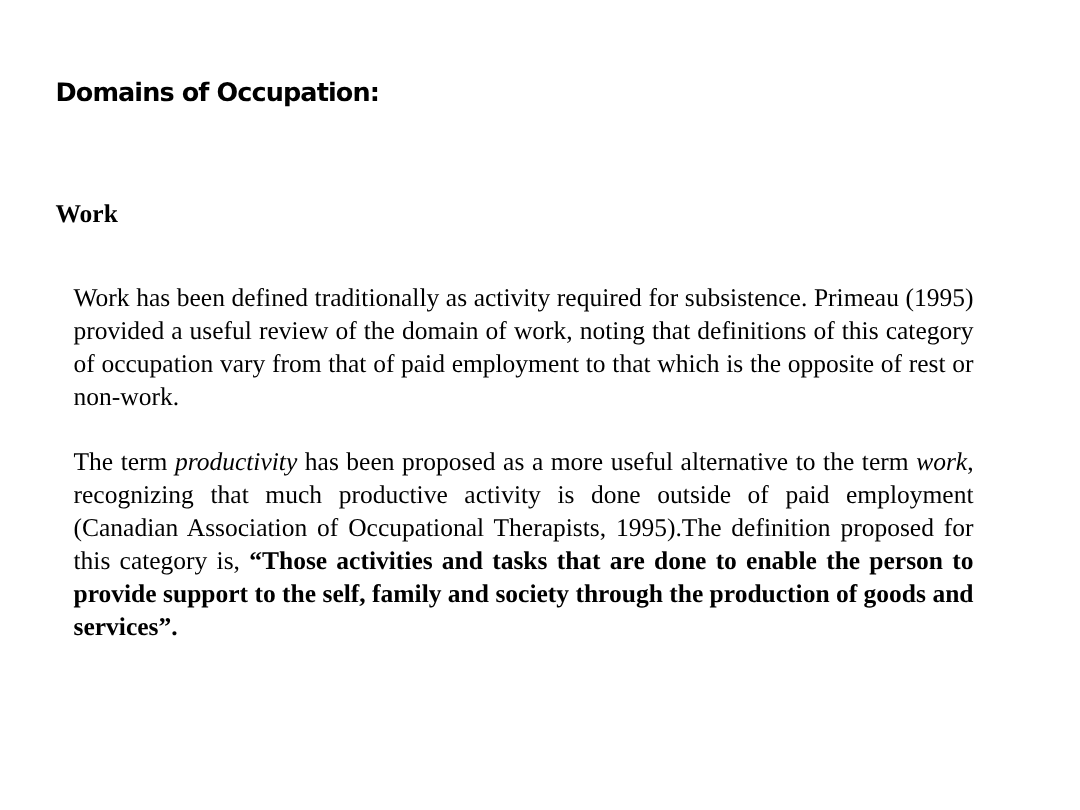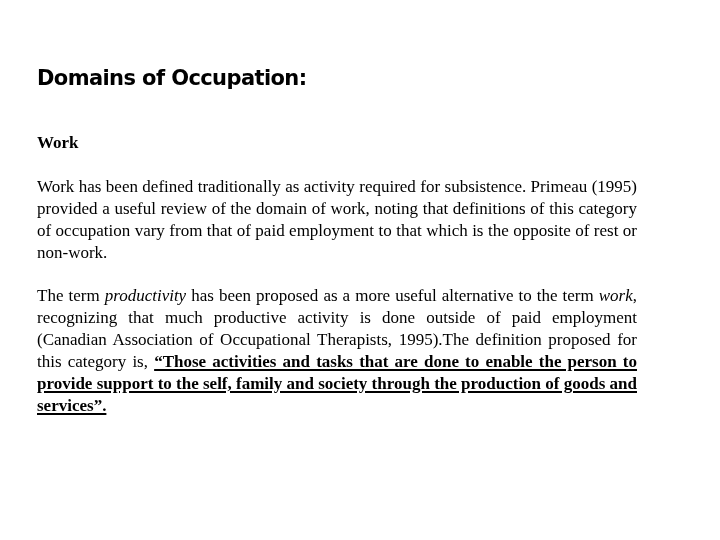--- a/index.html
+++ b/index.html
@@ -10,51 +10,51 @@
     body {
       width: 720px;
       height: 540px;
       position: relative;
       overflow: hidden;
       color: #000000;
     }
     .heading {
       position: absolute;
       left: 37px;
-      top: 66px;
+      top: 52px;
       font-family: "DejaVu Sans", sans-serif;
       font-weight: bold;
-      font-size: 21px;
+      font-size: 17px;
       letter-spacing: -0.6px;
       margin: 0;
       white-space: nowrap;
     }
     .subheading {
       position: absolute;
       left: 37px;
       top: 133px;
       font-family: "Liberation Serif", serif;
       font-size: 17px;
       margin: 0;
     }
     .para {
       position: absolute;
       left: 37px;
       width: 600px;
       font-family: "Liberation Serif", serif;
       font-size: 17px;
       line-height: 22px;
       text-align: justify;
-      margin: 0;
+      margin: 12px;
     }
     .para1 { top: 176px; text-align-last: justify; }
     .para2 { top: 285px; }
     .bi { font-weight: normal; font-style: italic; }
     .it { font-style: italic; }
-    .ul { font-weight: bold; text-decoration: underline; text-decoration-thickness: 2px; text-underline-offset: 2px; }
+    .ul { font-weight: bold; text-decoration-thickness: 2px; text-underline-offset: 2px; }
   </style>
 </head>
 <body>
 
 <h1 class="heading">Domains of Occupation:</h1>
 
 <h2 class="subheading">Work</h2>
 
 <p class="para para1">Work has been defined traditionally as activity required for subsistence. Primeau (1995) provided a useful review of the domain of work, noting that definitions of this category of occupation vary from that of paid employment to that which is the opposite of rest or non-work.</p>
 

